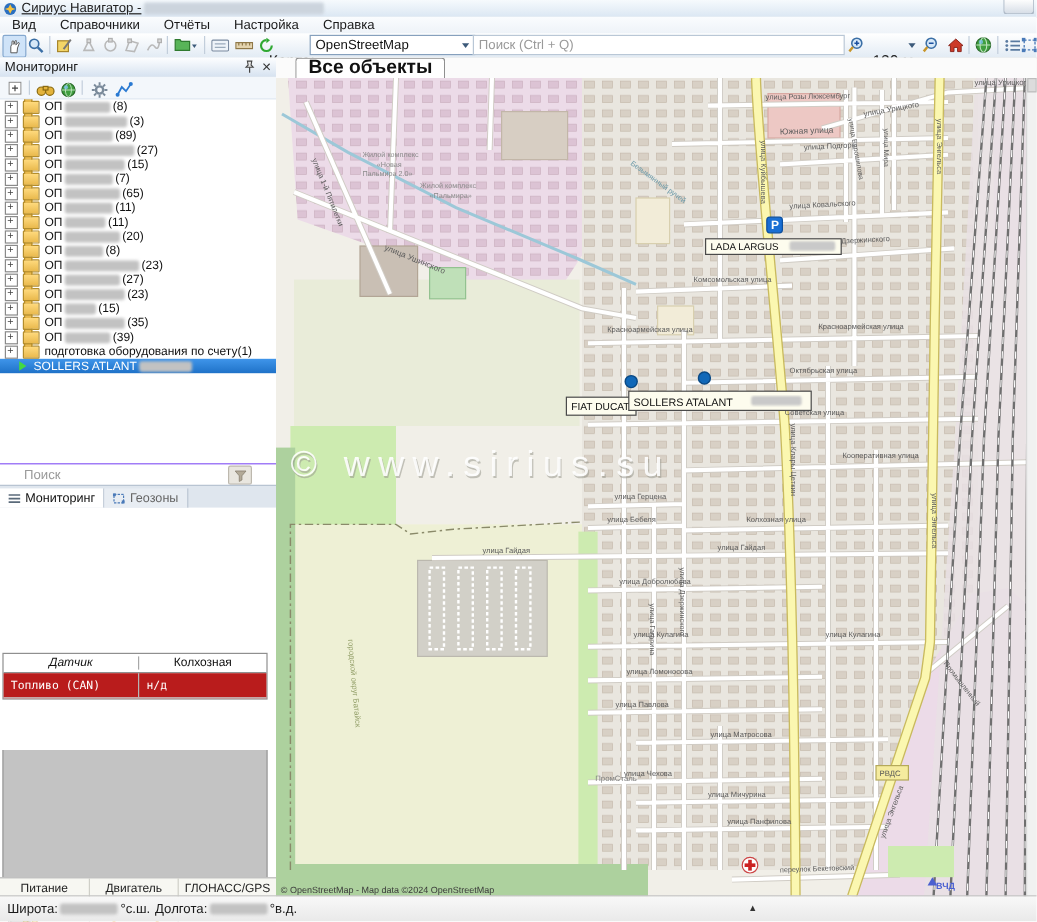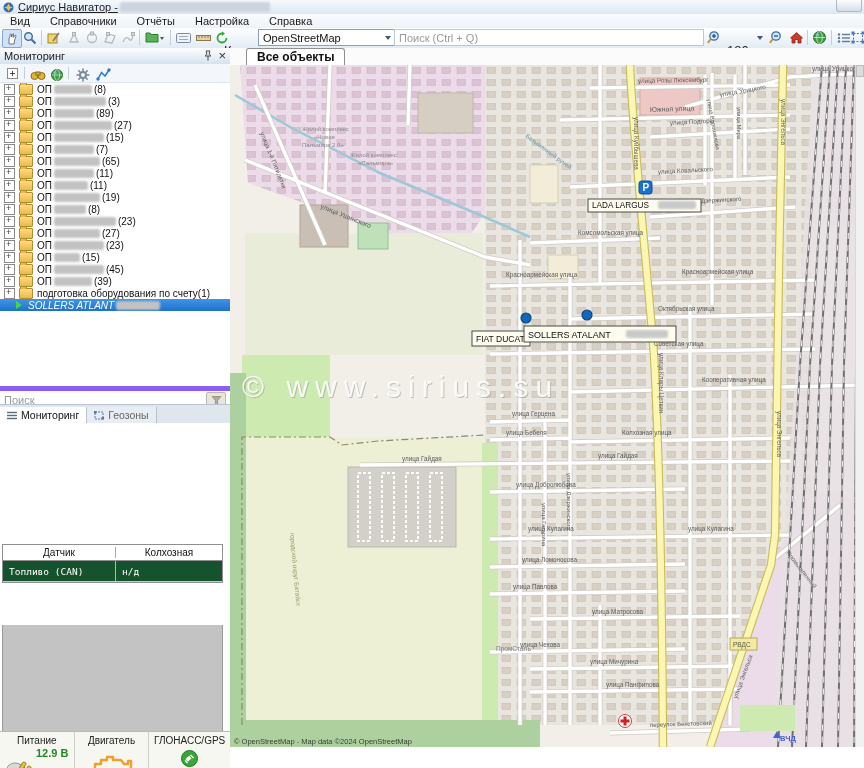--- a/index.html
+++ b/index.html
@@ -32,58 +32,58 @@
   .close-icon{color:#333;font-size:13px;line-height:10px;cursor:default;}
   .close-icon::before{content:'\00D7';}
   .treebar{position:absolute;top:16px;left:0;right:0;height:18px;background:#f3f7fb;border-bottom:1px solid #dde5ee;}
   .tree{position:absolute;top:35px;left:0;right:0;height:232px;overflow:hidden;background:#fff;}
   .tree-row{display:flex;align-items:center;height:12px;font-size:10px;padding-left:4px;white-space:nowrap;}
   .tree-row .expander{width:9px;height:9px;border:1px solid #8a8a8a;background:#fff;margin-right:4px;position:relative;flex:0 0 auto;}
   .tree-row .expander::before{content:'+';position:absolute;left:1px;top:-2px;font-size:9px;color:#444;}
   .tree-row .folder{width:12px;height:9px;background:linear-gradient(#ffda7d,#e9b94d);border:1px solid #b38d2c;border-radius:1px;margin-right:4px;position:relative;flex:0 0 auto;}
   .tree-row .folder::before{content:'';position:absolute;top:-3px;left:0;width:5px;height:2px;background:#e9b94d;border:1px solid #b38d2c;border-bottom:none;}
   .tree-row.sel{background:linear-gradient(#3f95ea,#1f72c8);color:#fff;}
-  .tree-row.sel .tlabel2{color:#fff;font-style:italic;}
+  .tree-row.sel .tlabel2{color:#fff;}
   .tri{width:0;height:0;border-left:6px solid #43d943;border-top:4px solid transparent;border-bottom:4px solid transparent;margin:0 6px 0 12px;flex:0 0 auto;}
   .searchrow{position:absolute;top:310px;left:0;right:0;height:48px;background:#fff;}
-  .searchrow .sline{position:absolute;left:0;right:0;top:28px;height:18px;border-top:5px solid #8b5cf6;display:flex;align-items:center;padding:0 4px;color:#9a9a9a;}
+  .searchrow .sline{position:absolute;left:0;right:0;top:28px;height:18px;border-top:1px solid #8b5cf6;display:flex;align-items:center;padding:0 20px;color:#9a9a9a;}
   .filter-btn{margin-left:auto;width:18px;height:14px;background:#e9e6df;border:1px solid #bdb8ae;border-radius:2px;display:flex;align-items:center;justify-content:center;}
   .tabsrow{position:absolute;top:356px;left:0;right:0;height:18px;background:#dfe6ee;border-top:1px solid #b8c4d2;display:flex;align-items:flex-end;}
   .stab{display:flex;align-items:center;height:16px;padding:0 7px;font-size:10.5px;color:#666;background:#e8edf3;border-right:1px solid #b8c4d2;}
   .stab.active{background:#fff;color:#111;}
   .stab .ic{margin-right:4px;}
   .infohead{top:374px;}
   .info{position:absolute;top:390px;left:0;right:0;height:106px;background:#fff;font-size:11px;}
   .il{position:absolute;color:#333;}
   .iv{position:absolute;font-weight:bold;}
   .green{color:#0e9c0e;}
   .blue{color:#2020cc;}
   .und{text-decoration:underline;}
   
   .stable{position:absolute;top:496px;left:2px;width:219px;border:1px solid #8f8f8f;background:#fff;}
   .sthead{display:flex;height:15px;border-bottom:1px solid #8f8f8f;font-size:10px;align-items:center;}
-  .sthead .c1{width:112px;text-align:center;border-right:1px solid #a8a8a8;}
+  .sthead .c1{width:112px;text-align:center;border-right:1px solid #a8a8a8;font-style:italic;}
   .sthead .c2{flex:1;text-align:center;}
   .trow{display:flex;height:20px;align-items:center;font-family:"DejaVu Sans Mono",monospace;font-size:9.5px;border-bottom:1px solid #c9c9c9;}
   .trow .cname{width:106px;padding-left:6px;border-right:1px solid #b5b5b5;align-self:stretch;display:flex;align-items:center;}
   .trow .cval{flex:1;padding-left:6px;}
   .trow .cval.center{text-align:center;padding-left:0;}
-  .trow.sel{background:#14532d;color:#fff;justify-content:center;}
+  .trow.sel{background:#b91c1c;color:#fff;justify-content:center;}
   .grayarea{position:absolute;top:577px;left:2px;width:219px;height:106px;background:#c3c3c3;border:1px solid #9a9a9a;border-top:none;}
   
   .gauges{position:absolute;top:683px;left:0;right:0;height:64px;background:#f7f7f2;border-top:1px solid #b9b9b9;display:flex;}
   .gcell{position:relative;border-right:1px solid #cfcfc8;height:100%;}
   .gtitle{position:absolute;top:3px;left:0;right:0;text-align:center;font-size:10px;color:#222;}
   .gval{position:absolute;font-weight:bold;color:#1f8a1f;font-size:11px;}
   
   .statusbar{position:absolute;left:0;right:0;bottom:0;height:21px;background:linear-gradient(#f8f8f8,#e9e9e9);border-top:1px solid #c6c6c6;display:flex;align-items:center;padding-left:6px;font-size:11px;color:#1a1a1a;}
   
   .mappanel{position:absolute;left:230px;top:48px;right:0;bottom:21px;background:#f1efe8;}
   .maptabs{position:absolute;top:0;left:0;right:0;height:17px;background:#fbfbfb;border-bottom:1px solid #bcbcbc;display:flex;align-items:flex-end;padding-left:16px;}
-  .maptab{height:16px;background:#fff;border:1px solid #8f8f8f;border-bottom:none;border-radius:3px 3px 0 0;padding:0 10px;font-size:12px;font-weight:bold;display:flex;align-items:center;}
+  .maptab{height:16px;background:#fff;border:1px solid #8f8f8f;border-bottom:none;border-radius:3px 3px 0 0;padding:0 10px;font-size:16px;font-weight:bold;display:flex;align-items:center;}
   .mapscroll{position:absolute;top:17px;right:0;width:8px;bottom:0;background:#f1f1f1;border-left:1px solid #d9d9d9;}
   .mapscroll .sb{width:8px;height:12px;background:#dcdcdc;border:1px solid #bdbdbd;box-sizing:border-box;}
   #mapsvg{position:absolute;top:17px;left:0;}
   #mapsvg text{font-family:"Liberation Sans",sans-serif;}
 </style>
 </head>
 <body>
 
 <div class="app">
 
@@ -364,21 +364,21 @@
           <span class="folder"></span>
           <span class="tlabel2">ОП </span>
           <span class="redact" style="width: 34px;"></span>
           <span class="tcount"> (11)</span>
         </div>
         <div class="tree-row">
           <span class="expander"></span>
           <span class="folder"></span>
           <span class="tlabel2">ОП </span>
           <span class="redact" style="width: 46px;"></span>
-          <span class="tcount"> (19)</span>
+          <span class="tcount"> (20)</span>
         </div>
         <div class="tree-row">
           <span class="expander"></span>
           <span class="folder"></span>
           <span class="tlabel2">ОП </span>
           <span class="redact" style="width: 32px;"></span>
           <span class="tcount"> (8)</span>
         </div>
         <div class="tree-row">
           <span class="expander"></span>
@@ -406,21 +406,21 @@
           <span class="folder"></span>
           <span class="tlabel2">ОП </span>
           <span class="redact" style="width: 26px;"></span>
           <span class="tcount"> (15)</span>
         </div>
         <div class="tree-row">
           <span class="expander"></span>
           <span class="folder"></span>
           <span class="tlabel2">ОП </span>
           <span class="redact" style="width: 50px;"></span>
-          <span class="tcount"> (45)</span>
+          <span class="tcount"> (35)</span>
         </div>
         <div class="tree-row">
           <span class="expander"></span>
           <span class="folder"></span>
           <span class="tlabel2">ОП </span>
           <span class="redact" style="width: 38px;"></span>
           <span class="tcount"> (39)</span>
         </div>
         <div class="tree-row">
           <span class="expander"></span>
@@ -674,14 +674,24 @@
       <text x="13" y="333" font-size="30" letter-spacing="7" fill="#99998f" opacity="0.55">© www.sirius.su</text>
       <text x="12" y="332" font-size="30" letter-spacing="7" fill="#ffffff" opacity="0.9">© www.sirius.su</text>
 
       <text x="4" y="679" font-size="7.5" fill="#3a3a3a">© OpenStreetMap - Map data ©2024 OpenStreetMap</text>
     </svg>
     <div class="mapscroll">
         <div class="sb"></div>
       </div>
   </div>
 
+  <div class="statusbar">
+    <span>Широта:</span>
+    <span class="redact" style="width:48px"></span>
+    <span>°с.ш.</span>
+    <span style="width:4px"></span>
+    <span>Долгота:</span>
+    <span class="redact" style="width:48px"></span>
+    <span>°в.д.</span>
+    <span style="position:absolute;left:625px;top:4px;font-size:9px;color:#333">▴</span>
+  </div>
 
 </div>
 
 </body></html>

